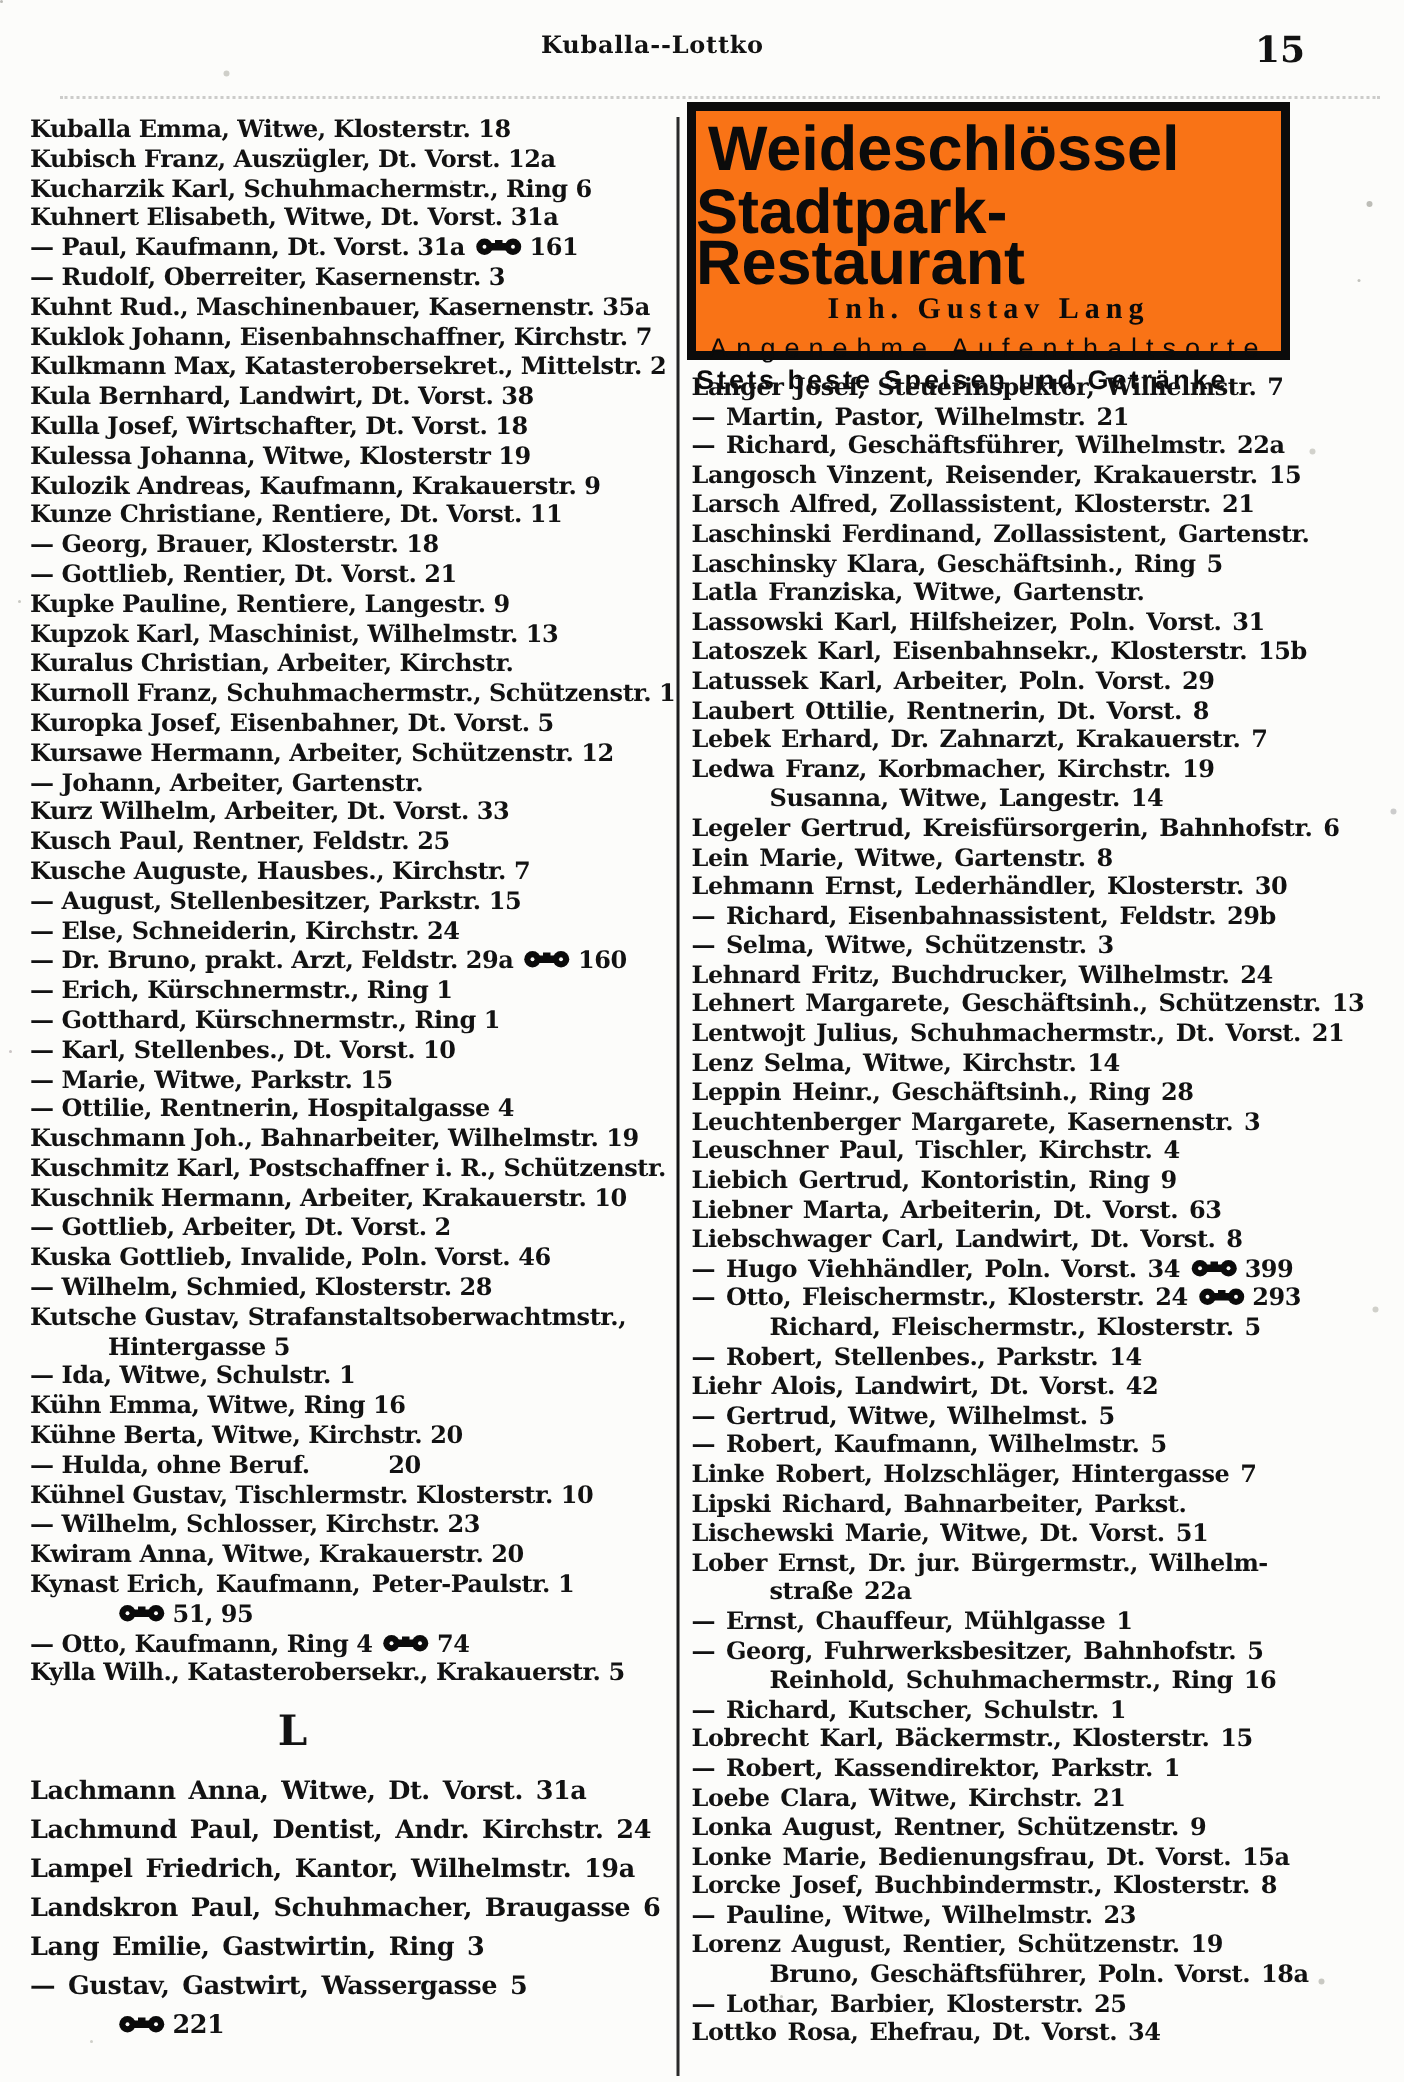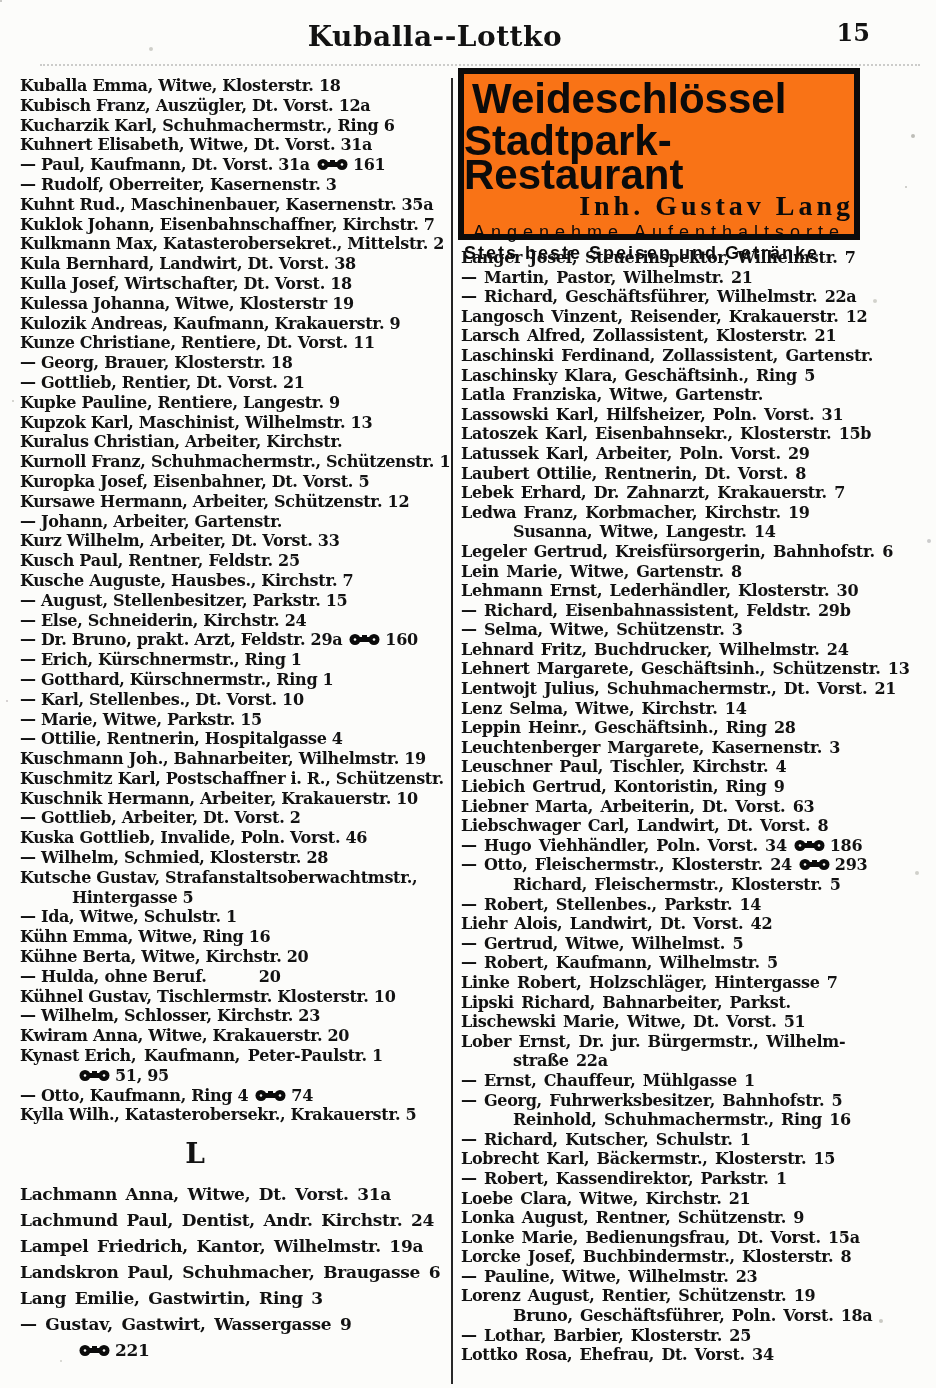--- a/index.html
+++ b/index.html
@@ -6,21 +6,21 @@
   body{
     width:936px;height:1388px;position:relative;overflow:hidden;
     background:#fcfcfa;
     font-family:"DejaVu Serif", serif;
     color:#121212;
   }
   
   .page-header{position:absolute;top:18px;left:0;width:936px;height:40px;}
   .header-title{
     position:absolute;left:0;width:870px;text-align:center;top:2px;
-    font-size:28px;font-weight:bold;letter-spacing:.5px;
+    font-size:16px;font-weight:bold;letter-spacing:.5px;
   }
   .page-number{
     position:absolute;right:66px;top:0;font-size:24px;font-weight:bold;
   }
   .header-rule{
     position:absolute;top:64px;left:40px;width:880px;height:0;
     border-top:2px dotted rgba(60,60,60,.25);
   }
   
   .col-divider{
@@ -28,21 +28,21 @@
     background:linear-gradient(#2a2a2a,#111 60%,#2a2a2a);
   }
   
   .ad-box{
     position:absolute;left:458px;top:68px;width:402px;height:172px;
     border:6px solid #0b0b0b;background:#f97316;box-sizing:border-box;
     font-family:"Liberation Sans", sans-serif;color:#0b0b0b;
   }
   .ad-line1{font-size:42px;font-weight:bold;line-height:42px;margin:4px 0 0 8px;letter-spacing:0;}
   .ad-line2{font-size:42px;font-weight:bold;line-height:34px;text-align:left;margin:4px 4px 0 0;}
-  .ad-line3{font-size:28px;font-weight:bold;text-align:right;letter-spacing:4px;line-height:26px;margin-top:1px;font-family:"Liberation Serif", serif;}
+  .ad-line3{font-size:20px;font-weight:bold;text-align:center;letter-spacing:4px;line-height:26px;margin-top:1px;font-family:"Liberation Serif", serif;}
   .ad-line4{font-size:18px;font-weight:normal;text-align:center;letter-spacing:6px;line-height:22px;margin-top:2px;}
   .ad-line5{font-size:18px;font-weight:bold;text-align:left;letter-spacing:2px;line-height:21px;}
   
   .col{position:absolute;overflow:hidden;}
   .col-left{left:20px;top:76px;width:430px;height:1312px;}
   .col-right{left:461px;top:248px;width:472px;height:1136px;}
   .entries .entry{
     font-size:16px;font-weight:bold;letter-spacing:-0.3px;
     line-height:19.8px;white-space:nowrap;
     padding-left:30px;text-indent:-30px;
@@ -173,38 +173,38 @@
           </svg></span><span class="telnum">74</span></div>
       <div class="entry"><span>Kylla Wilh., Katasterobersekr., Krakauerstr. 5</span></div>
     </div>
   <div class="section-letter">L</div>
   <div class="entries l-block" id="l-entries">
       <div class="entry"><span>Lachmann Anna, Witwe, Dt. Vorst. 31a</span></div>
       <div class="entry"><span>Lachmund Paul, Dentist, Andr. Kirchstr. 24</span></div>
       <div class="entry"><span>Lampel Friedrich, Kantor, Wilhelmstr. 19a</span></div>
       <div class="entry"><span>Landskron Paul, Schuhmacher, Braugasse 6</span></div>
       <div class="entry"><span>Lang Emilie, Gastwirtin, Ring 3</span></div>
-      <div class="entry"><span>— Gustav, Gastwirt, Wassergasse 9</span></div>
+      <div class="entry"><span>— Gustav, Gastwirt, Wassergasse 5</span></div>
       <div class="entry cont"><span class="tel-icon"><svg width="31" height="13" viewBox="0 0 31 13">
             <rect x="5" y="4" width="21" height="5" fill="#0b0b0b"></rect>
             <circle cx="6" cy="6.5" r="5.5" fill="#0b0b0b"></circle>
             <circle cx="25" cy="6.5" r="5.5" fill="#0b0b0b"></circle>
             <rect x="13" y="2" width="5" height="2.5" fill="#0b0b0b"></rect>
             <circle cx="6" cy="6.5" r="1.3" fill="#fcfcfa"></circle>
             <circle cx="25" cy="6.5" r="1.3" fill="#fcfcfa"></circle>
           </svg></span><span class="telnum">221</span></div>
     </div>
 </div>
 
 <div class="col col-right">
   <div class="entries" id="r-entries">
       <div class="entry"><span>Langer Josef, Steuerinspektor, Wilhelmstr. 7</span></div>
       <div class="entry"><span>— Martin, Pastor, Wilhelmstr. 21</span></div>
       <div class="entry"><span>— Richard, Geschäftsführer, Wilhelmstr. 22a</span></div>
-      <div class="entry"><span>Langosch Vinzent, Reisender, Krakauerstr. 12</span></div>
+      <div class="entry"><span>Langosch Vinzent, Reisender, Krakauerstr. 15</span></div>
       <div class="entry"><span>Larsch Alfred, Zollassistent, Klosterstr. 21</span></div>
       <div class="entry"><span>Laschinski Ferdinand, Zollassistent, Gartenstr.</span></div>
       <div class="entry"><span>Laschinsky Klara, Geschäftsinh., Ring 5</span></div>
       <div class="entry"><span>Latla Franziska, Witwe, Gartenstr.</span></div>
       <div class="entry"><span>Lassowski Karl, Hilfsheizer, Poln. Vorst. 31</span></div>
       <div class="entry"><span>Latoszek Karl, Eisenbahnsekr., Klosterstr. 15b</span></div>
       <div class="entry"><span>Latussek Karl, Arbeiter, Poln. Vorst. 29</span></div>
       <div class="entry"><span>Laubert Ottilie, Rentnerin, Dt. Vorst. 8</span></div>
       <div class="entry"><span>Lebek Erhard, Dr. Zahnarzt, Krakauerstr. 7</span></div>
       <div class="entry"><span>Ledwa Franz, Korbmacher, Kirchstr. 19</span></div>
@@ -224,21 +224,21 @@
       <div class="entry"><span>Liebich Gertrud, Kontoristin, Ring 9</span></div>
       <div class="entry"><span>Liebner Marta, Arbeiterin, Dt. Vorst. 63</span></div>
       <div class="entry"><span>Liebschwager Carl, Landwirt, Dt. Vorst. 8</span></div>
       <div class="entry"><span>— Hugo Viehhändler, Poln. Vorst. 34</span><span class="tel-icon"><svg width="31" height="13" viewBox="0 0 31 13">
             <rect x="5" y="4" width="21" height="5" fill="#0b0b0b"></rect>
             <circle cx="6" cy="6.5" r="5.5" fill="#0b0b0b"></circle>
             <circle cx="25" cy="6.5" r="5.5" fill="#0b0b0b"></circle>
             <rect x="13" y="2" width="5" height="2.5" fill="#0b0b0b"></rect>
             <circle cx="6" cy="6.5" r="1.3" fill="#fcfcfa"></circle>
             <circle cx="25" cy="6.5" r="1.3" fill="#fcfcfa"></circle>
-          </svg></span><span class="telnum">186</span></div>
+          </svg></span><span class="telnum">399</span></div>
       <div class="entry"><span>— Otto, Fleischermstr., Klosterstr. 24</span><span class="tel-icon"><svg width="31" height="13" viewBox="0 0 31 13">
             <rect x="5" y="4" width="21" height="5" fill="#0b0b0b"></rect>
             <circle cx="6" cy="6.5" r="5.5" fill="#0b0b0b"></circle>
             <circle cx="25" cy="6.5" r="5.5" fill="#0b0b0b"></circle>
             <rect x="13" y="2" width="5" height="2.5" fill="#0b0b0b"></rect>
             <circle cx="6" cy="6.5" r="1.3" fill="#fcfcfa"></circle>
             <circle cx="25" cy="6.5" r="1.3" fill="#fcfcfa"></circle>
           </svg></span><span class="telnum">293</span></div>
       <div class="entry cont"><span>Richard, Fleischermstr., Klosterstr. 5</span></div>
       <div class="entry"><span>— Robert, Stellenbes., Parkstr. 14</span></div>

